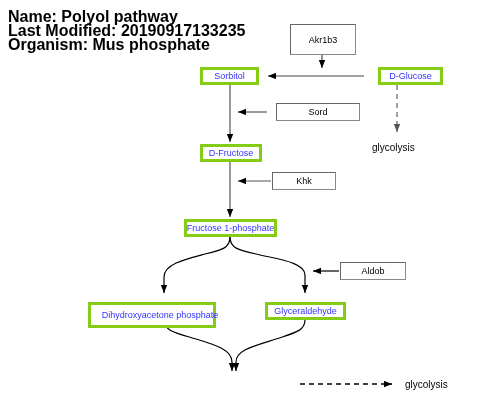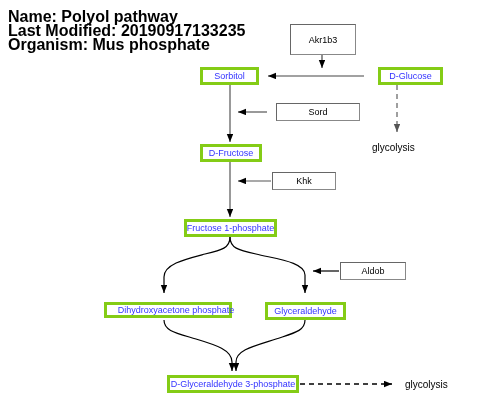--- a/index.html
+++ b/index.html
@@ -165,27 +165,24 @@
   </div>
 
   <div class="node metabolite" style="left:184px; top:219px; width:93px; height:18px;">
     <span>Fructose 1-phosphate</span>
   </div>
 
   <div class="node gene" style="left:340px; top:262px; width:66px; height:18px;">
     <span>Aldob</span>
   </div>
 
-  <div class="node metabolite" style="left:104px; top:302px; width:128px; height:16px;padding-left:16px;">
+  <div class="node metabolite" style="left:88px; top:302px; width:128px; height:26px;padding-left:16px;">
     <span>Dihydroxyacetone phosphate</span>
   </div>
 
   <div class="node metabolite" style="left:265px; top:302px; width:81px; height:18px;">
     <span>Glyceraldehyde</span>
   </div>
 
-  <div class="node metabolite" style="left:167px; top:375px; width:132px; height:18px;">
-    <span>D-Glyceraldehyde 3-phosphate</span>
-  </div>
 
   <div class="freetext" style="left:405px; top:379px;">glycolysis</div>
 
 </div>
 
 </body></html>

